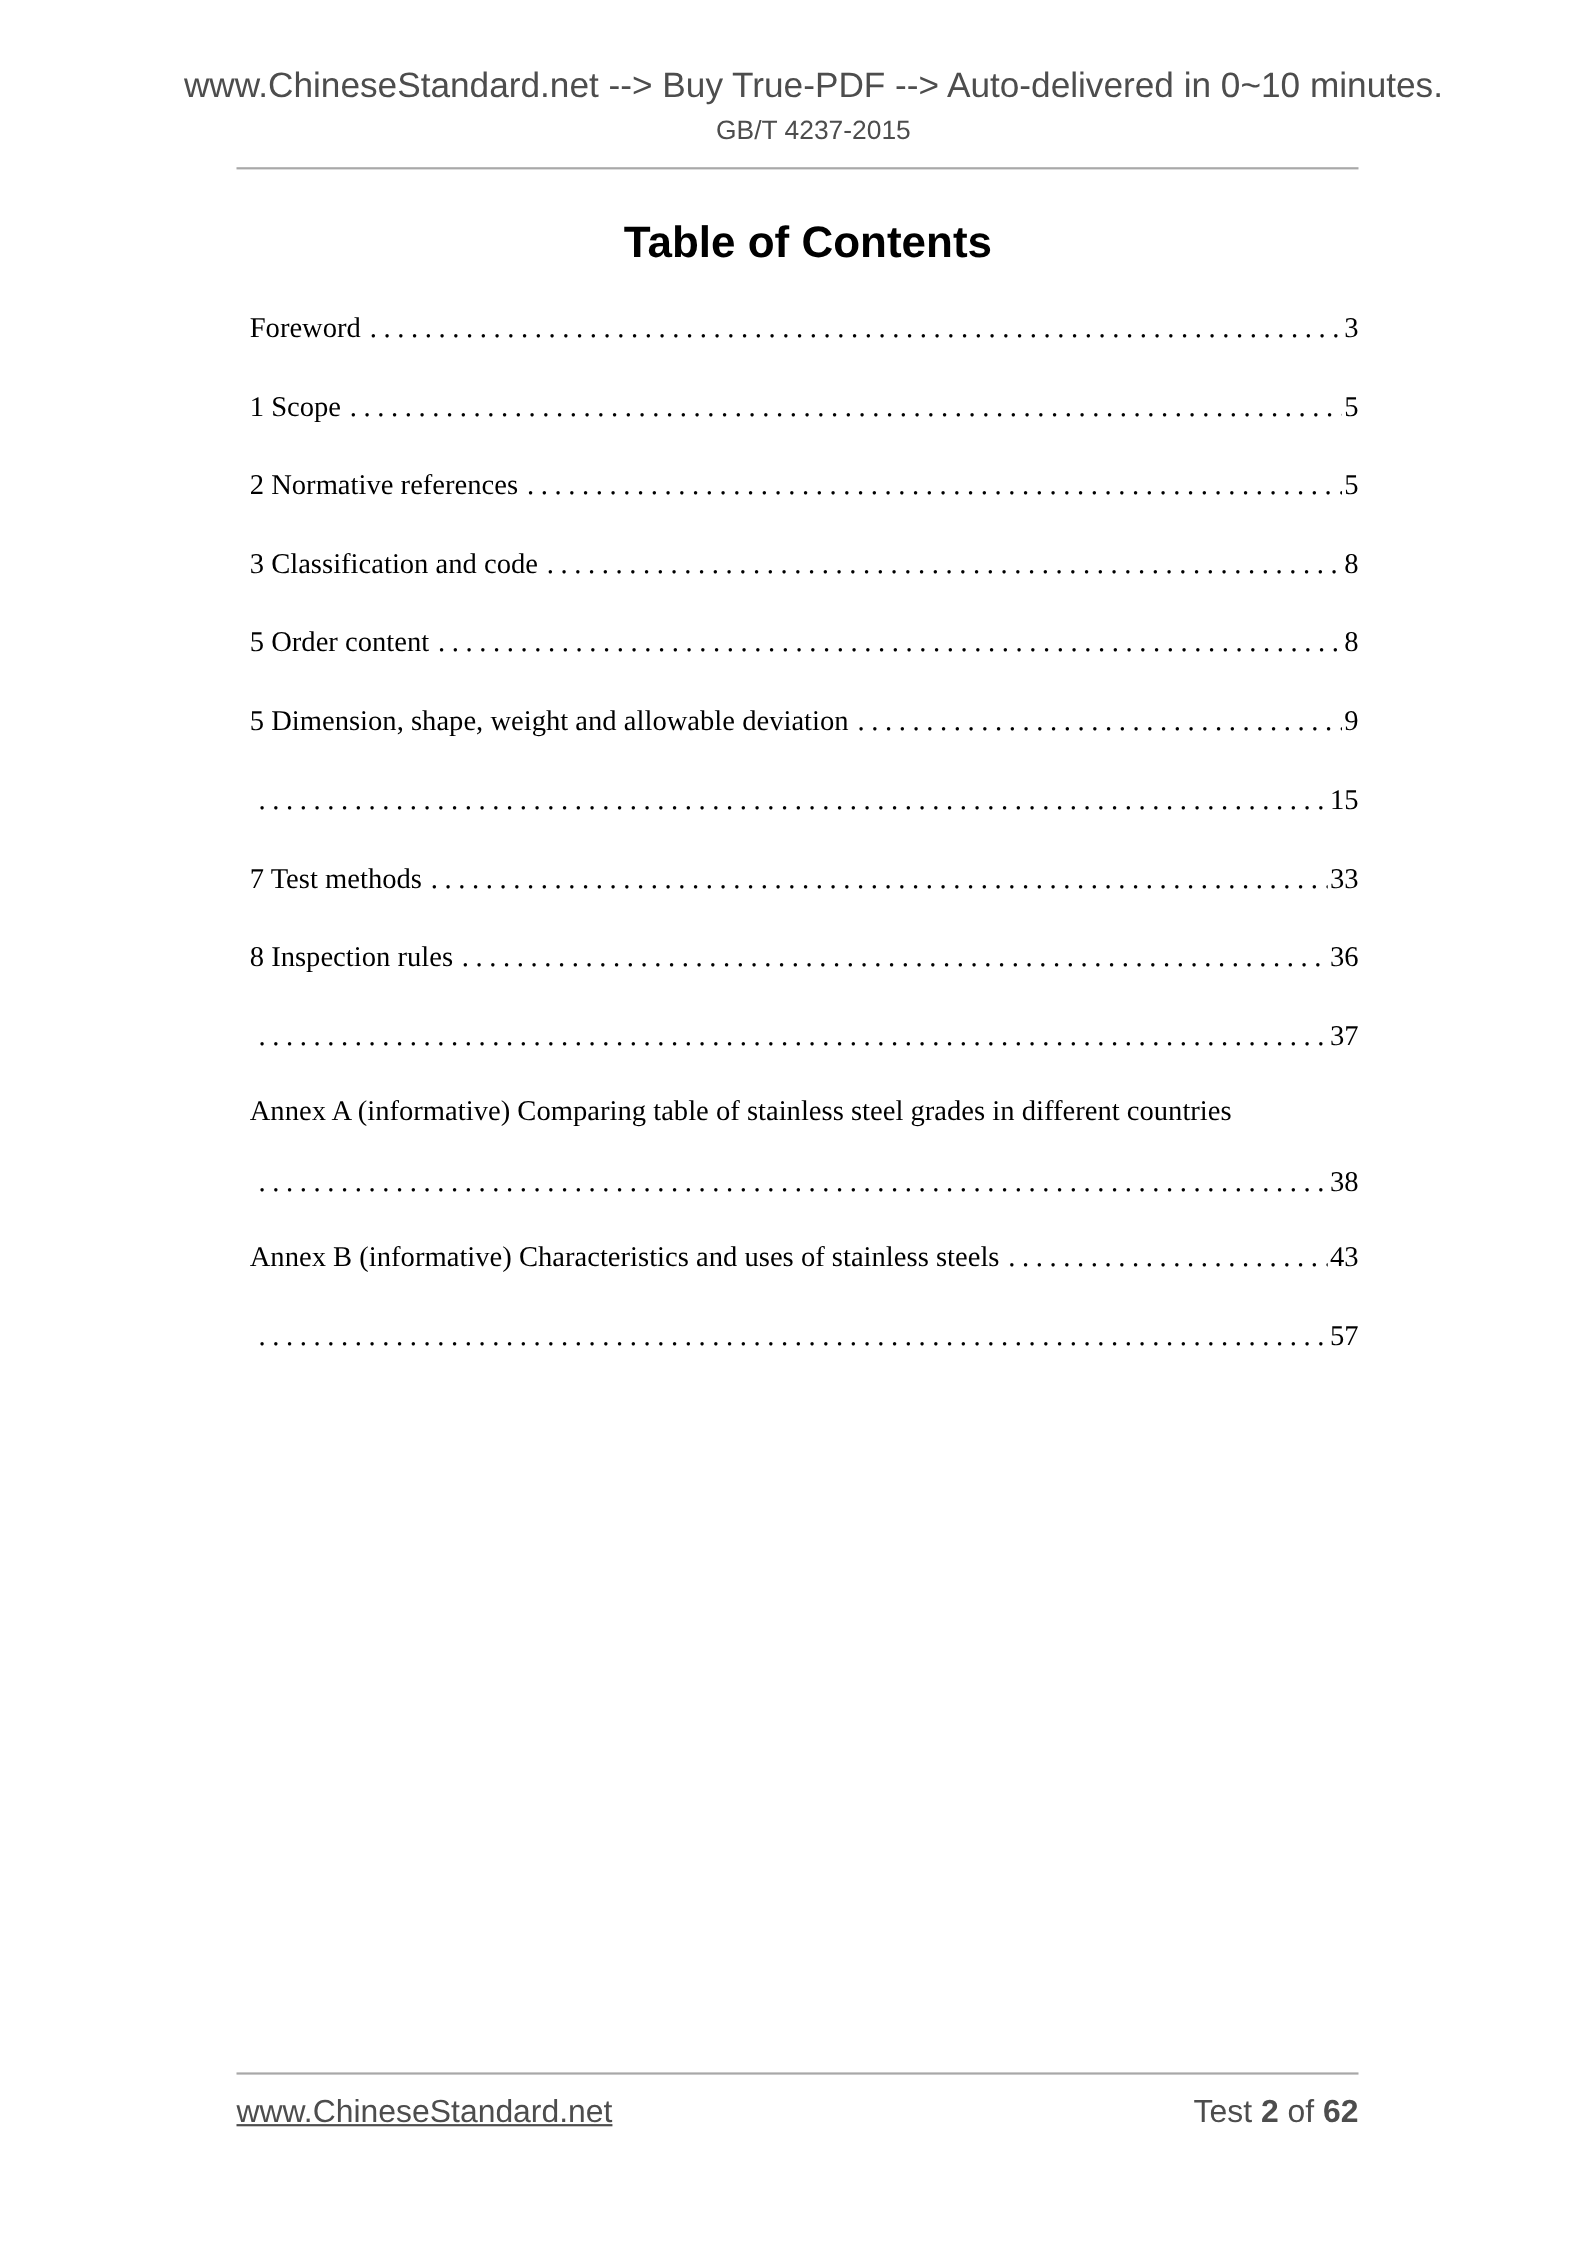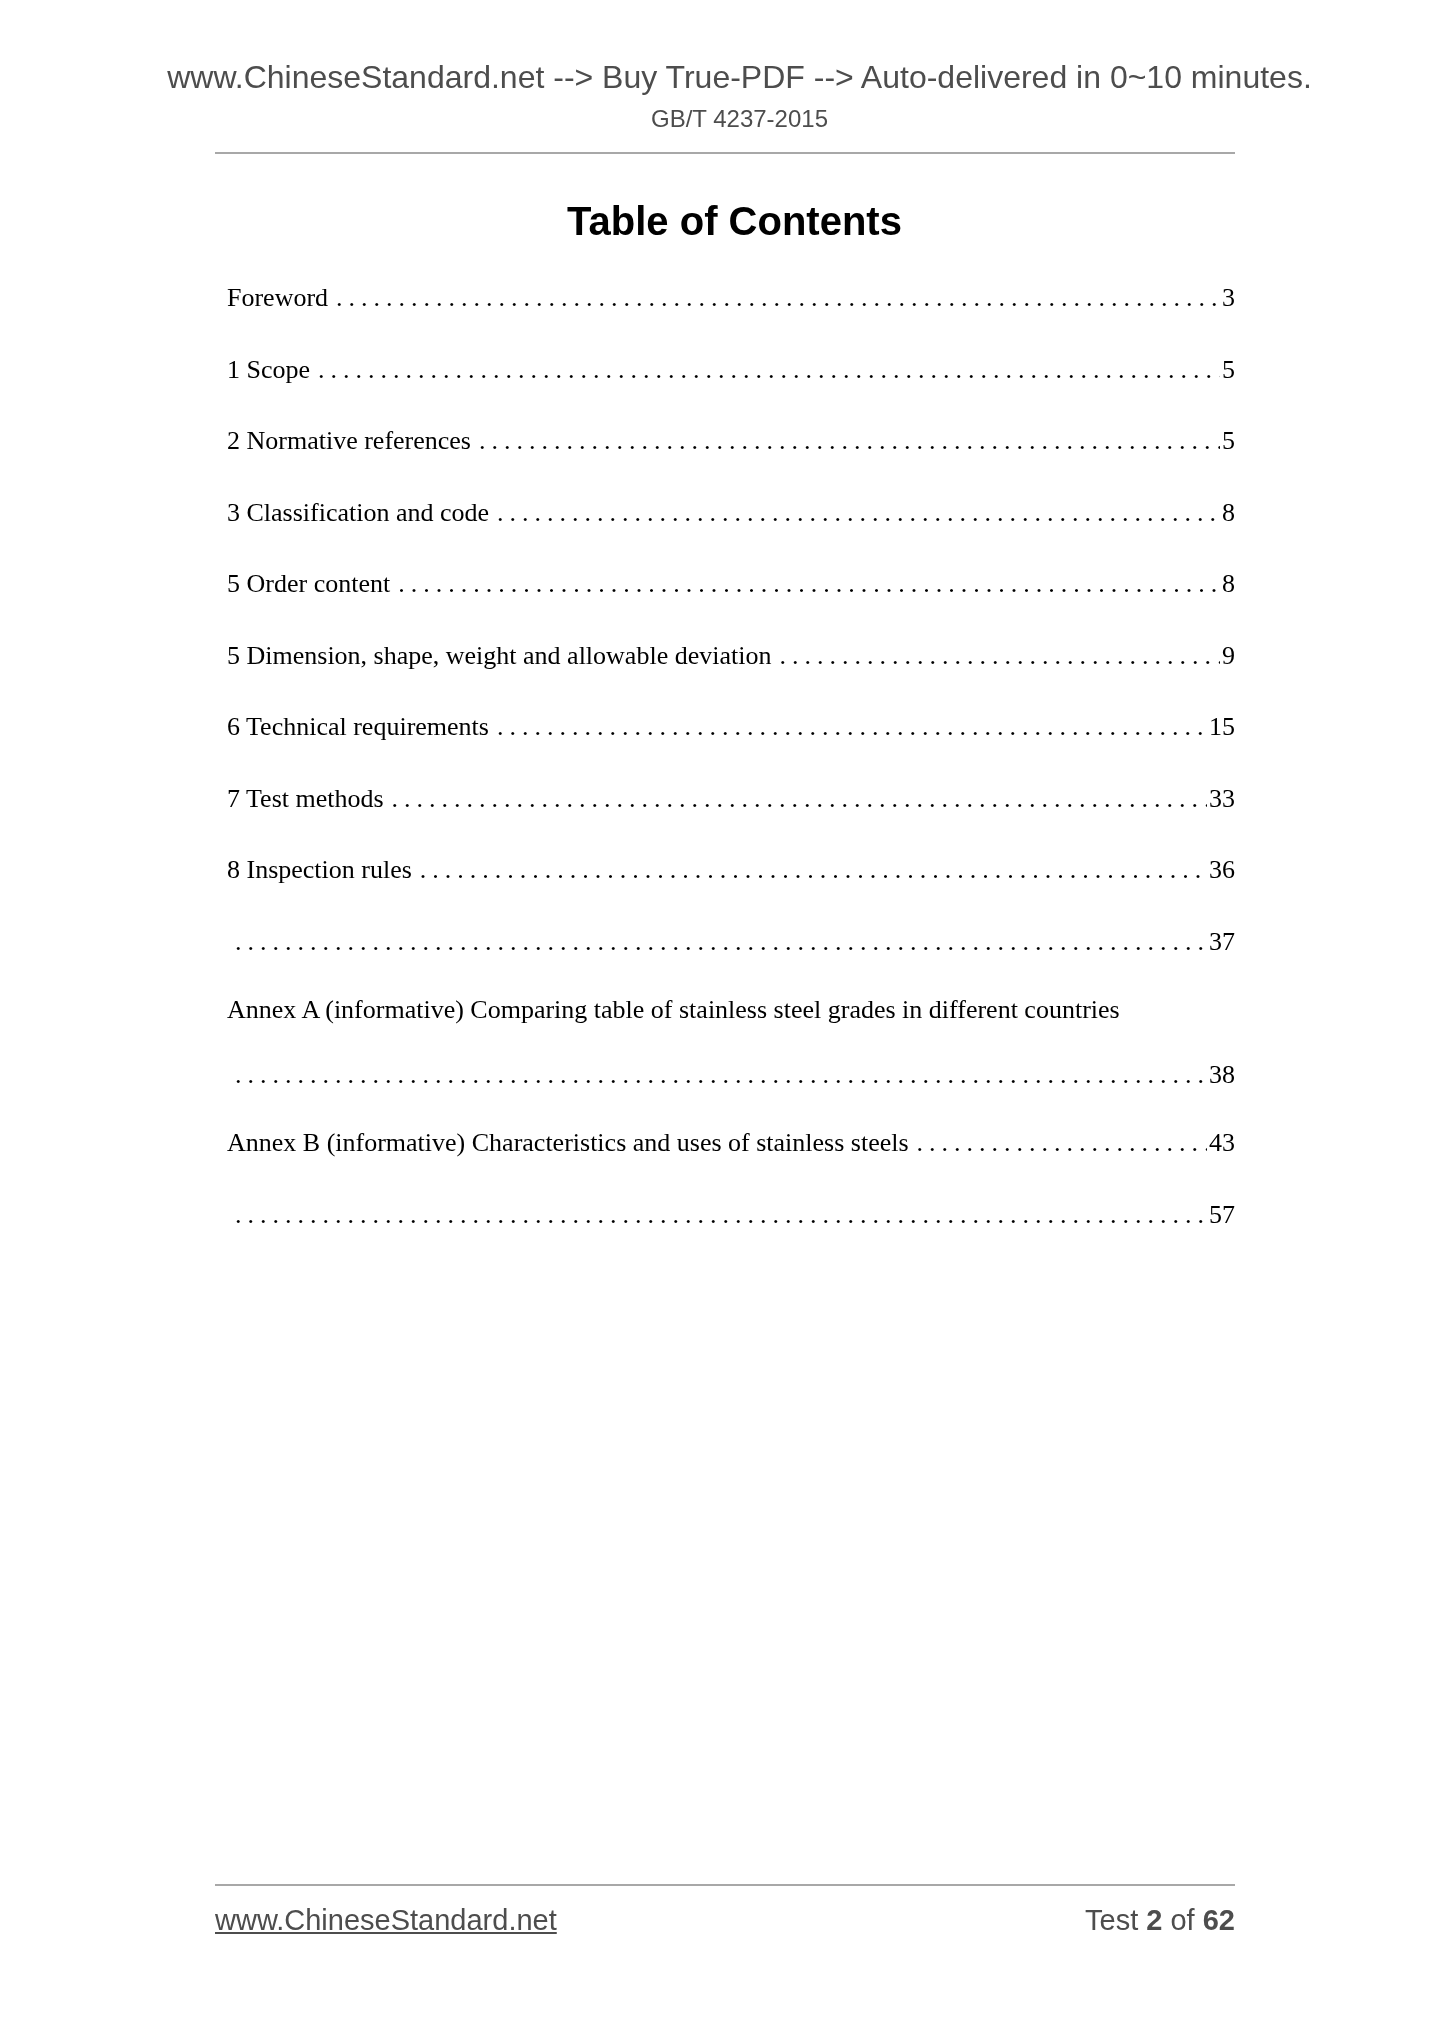--- a/index.html
+++ b/index.html
@@ -142,21 +142,20 @@
         <span class="toc-label">5 Order content</span>
         <span class="toc-dots">....................................................................................................................................................................................................................................................................</span>
         <span class="toc-page">8</span>
       </div>
       <div class="toc-row">
         <span class="toc-label">5 Dimension, shape, weight and allowable deviation</span>
         <span class="toc-dots">....................................................................................................................................................................................................................................................................</span>
         <span class="toc-page">9</span>
       </div>
       <div class="toc-row">
-        <span class="toc-label">6 Technical requirements</span>
         <span class="toc-dots">....................................................................................................................................................................................................................................................................</span>
         <span class="toc-page">15</span>
       </div>
       <div class="toc-row">
         <span class="toc-label">7 Test methods</span>
         <span class="toc-dots">....................................................................................................................................................................................................................................................................</span>
         <span class="toc-page">33</span>
       </div>
       <div class="toc-row">
         <span class="toc-label">8 Inspection rules</span>

